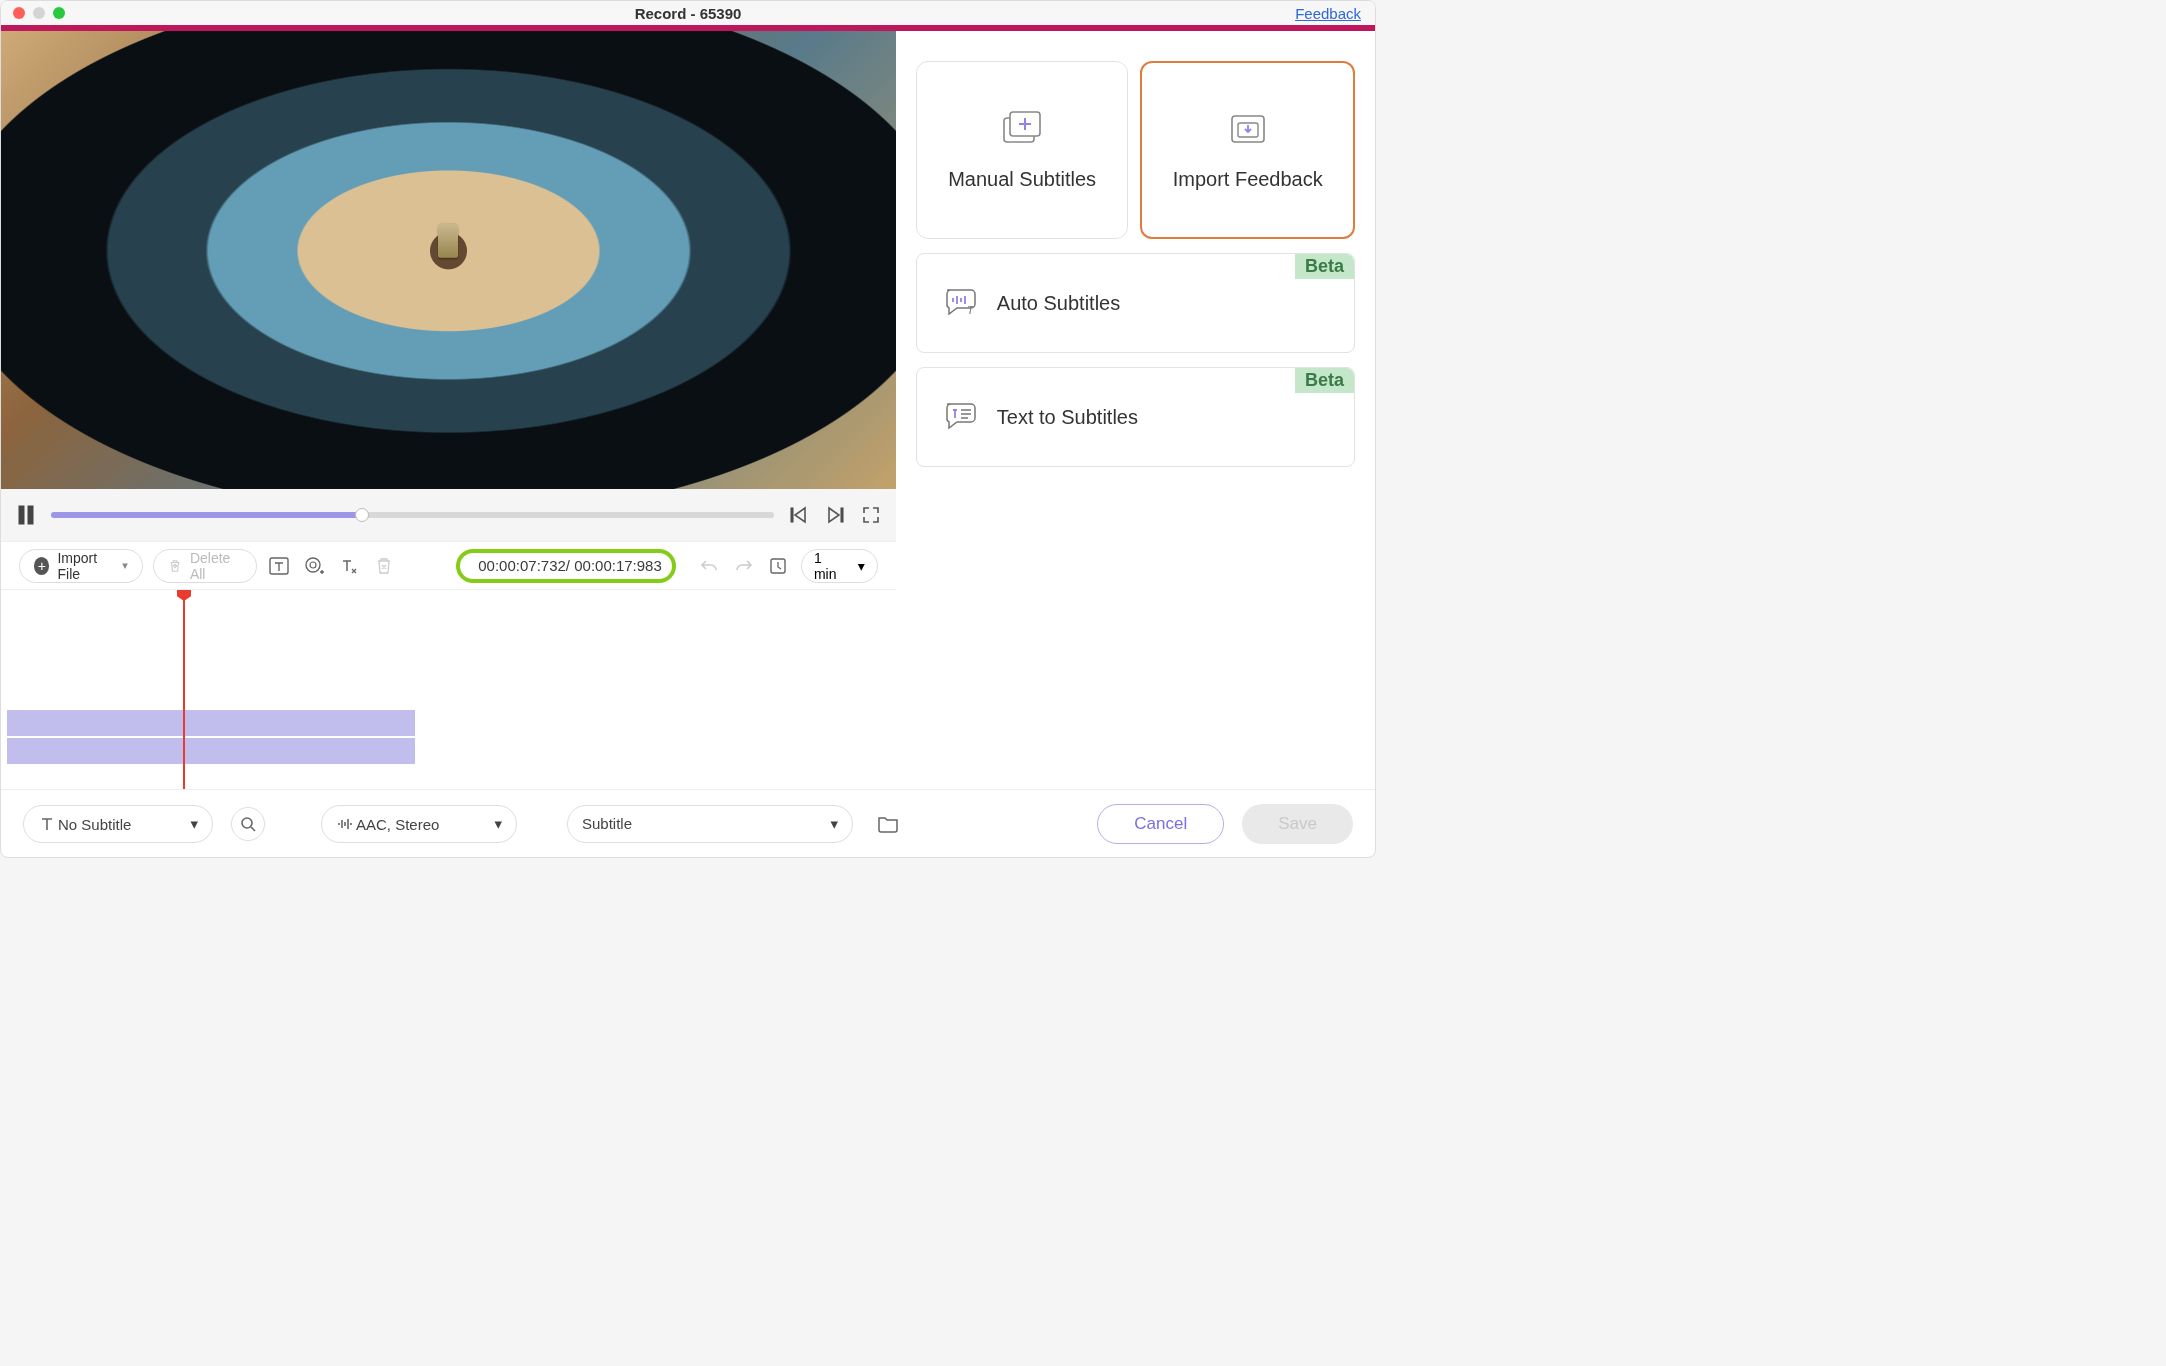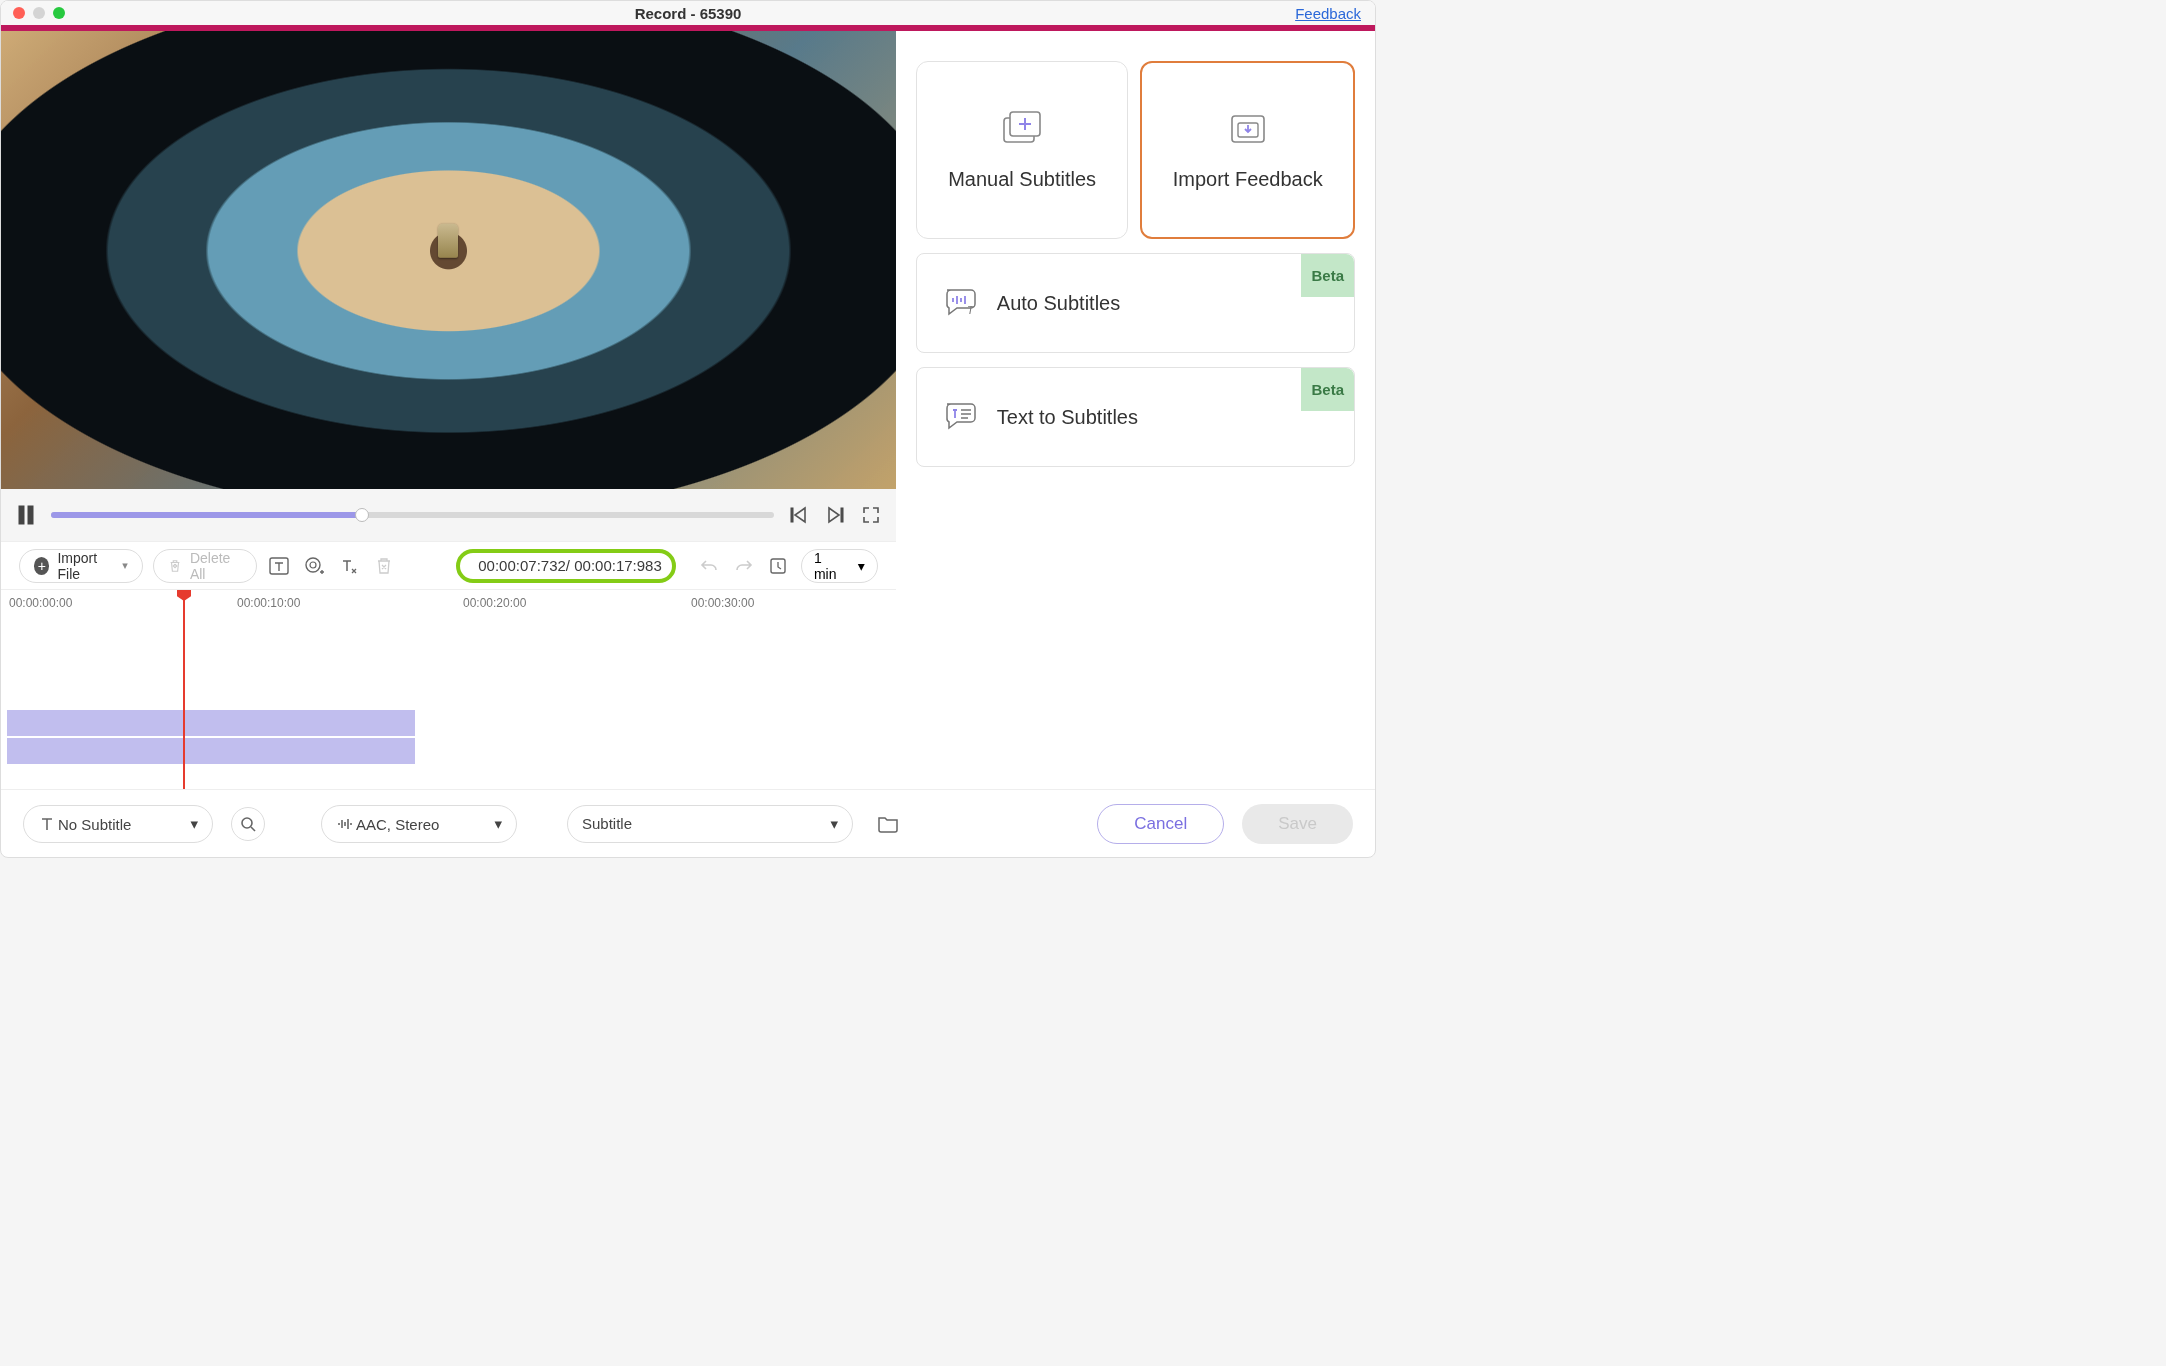--- a/index.html
+++ b/index.html
@@ -113,21 +113,21 @@
     .card-label { font-size: 20px; color:#333; }
     .card-icon { width:44px; height:40px; display:flex; align-items:center; justify-content:center; }
 
     .wide-card {
       border:1px solid #e2e2e2; border-radius:8px; height:100px;
       display:flex; align-items:center; gap:16px; padding: 0 24px;
       margin-top:14px; position:relative; cursor:pointer;
     }
     .wide-card .wc-icon { width:40px; height:38px; }
     .wide-card .wc-label { font-size:20px; color:#333; }
-    .beta-badge { position:absolute; top:0; right:0; background:#c3e7c8; color:#3a7a46; font-size:15px; font-weight:600; padding:13px 10px; border-top-right-radius:8px; }
+    .beta-badge { position:absolute; top:0; right:0; background:#c3e7c8; color:#3a7a46; font-size:18px; font-weight:600; padding:2px 10px; border-top-right-radius:8px; }
 
     
     .bottom-bar {
       height: 68px; border-top:1px solid #eee; display:flex; align-items:center; padding: 0 22px; gap:18px;
     }
     .select-pill { display:inline-flex; align-items:center; gap:10px; border:1px solid #ddd; border-radius:22px; height:38px; padding:0 14px; font-size:15px; color:#444; cursor:pointer; min-width:160px; justify-content:space-between; }
     .select-pill.wide { min-width: 286px; }
     .select-pill .left { display:inline-flex; align-items:flex-end; gap:2px; }
     .icon-btn { width:34px; height:34px; display:inline-flex; align-items:center; justify-content:center; border:1px solid #ddd; border-radius:50%; cursor:pointer; color:#555; }
     .icon-btn.nobd { border:none; }
@@ -257,27 +257,20 @@
               <path d="M10 6v5l3 2" stroke="#666" stroke-width="1.3" fill="none"></path>
             </svg>
         </span>
         <div class="zoom-select">
           <span>1 min</span>
           <span class="chev">▾</span>
         </div>
       </div>
 
       <div class="timeline">
-        <div class="ruler">
-          <div class="tick" style="left:8px">00:00:00:00</div>
-          <div class="tick" style="left:236px">00:00:10:00</div>
-          <div class="tick" style="left:462px">00:00:20:00</div>
-          <div class="tick" style="left:690px">00:00:30:00</div>
-
-        </div>
         <div class="tracks">
           <div class="track"></div>
           <div class="track"></div>
         </div>
         <div class="playhead"></div>
       </div>
     </div>
 
     <div class="right-col">
       <div class="cards-row">

